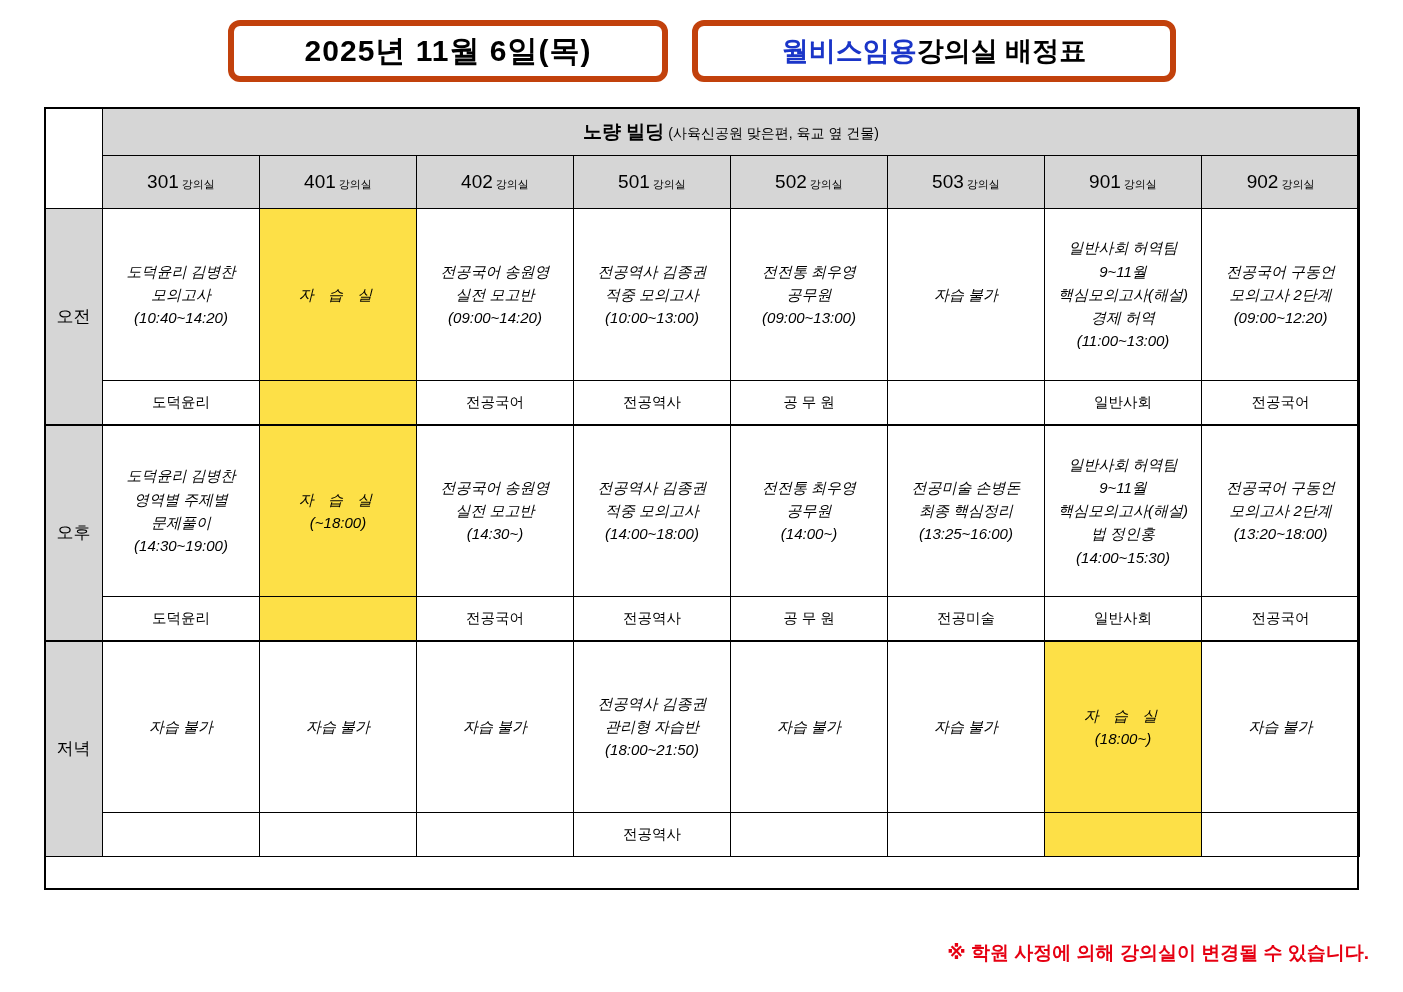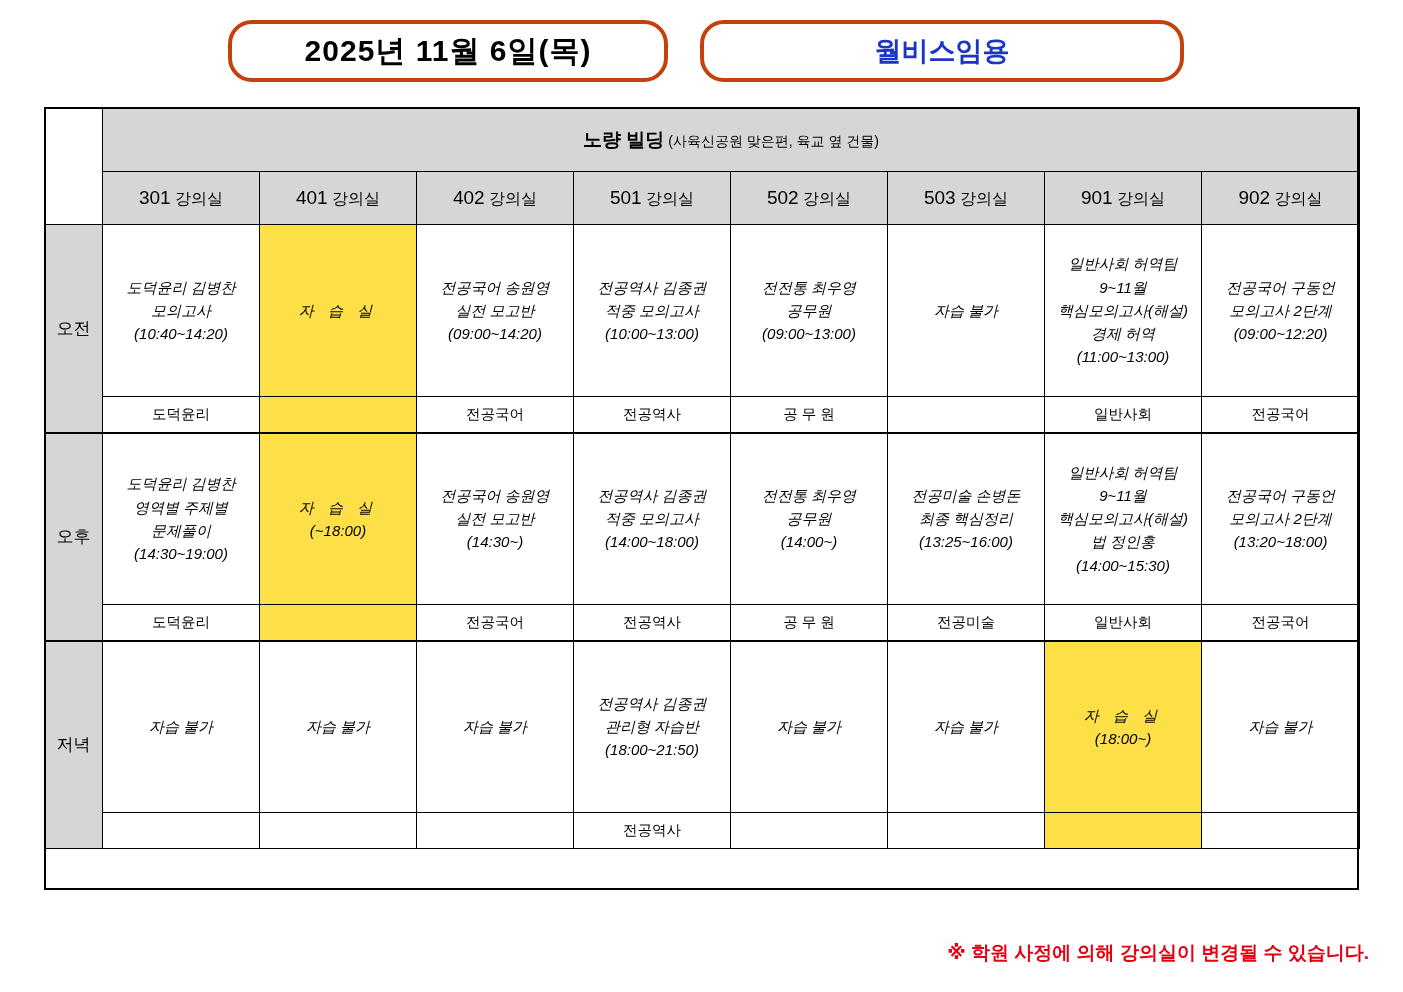--- a/index.html
+++ b/index.html
@@ -19,22 +19,22 @@
   
   .header-row {
     position: absolute;
     top: 20px;
     left: 0;
     width: 1403px;
     height: 62px;
   }
   .pill {
     position: absolute;
-    border: 4px solid #c2410c;
-    border-radius: 24px;
+    border: 6px solid #c2410c;
+    border-radius: 12px;
     background: #fff;
     display: flex;
     align-items: center;
     justify-content: center;
     box-sizing: border-box;
   }
   #date-pill {
     left: 228px;
     top: 0;
     width: 440px;
@@ -43,21 +43,20 @@
     font-weight: bold;
     letter-spacing: 1px;
   }
   #title-pill {
     left: 692px;
     top: 0;
     width: 484px;
     height: 62px;
     font-size: 27px;
     font-weight: bold;
-    margin-left: 8px;
   }
   #title-pill .blue {
     color: #1a35c8;
   }
   #title-pill .black {
     color: #000;
   }
 
   
   table.sched {
@@ -87,52 +86,52 @@
     box-sizing: border-box;
     pointer-events: none;
   }
 
   .corner-cell {
     width: 58px;
     background: #fff;
   }
   .building-head {
     background: #d6d6d6;
-    height: 64px;
+    height: 48px;
     font-size: 19px;
   }
   .building-head .bmain { font-weight: bold; }
   .building-head .bsub { font-size: 14px; }
 
   .room-head {
     background: #d6d6d6;
     height: 53px;
     font-size: 19px;
   }
   .room-head .rnum { font-weight: normal; margin-top: 16px; }
-  .room-head .rsub { font-size: 16px; }
+  .room-head .rsub { font-size: 11px; }
 
   .period-label {
     background: #d6d6d6;
     font-size: 17px;
     font-weight: bold;
     width: 58px;
   }
 
   .cls-cell {
     font-size: 15px;
     line-height: 1.55;
     padding: 6px 3px;
     font-style: italic;
   }
   .cls-cell .ln { display: block; white-space: nowrap; }
 
   .subj-cell {
     font-size: 14.5px;
-    height: 36px;
+    height: 44px;
     border-top: 1px dotted #000 !important;
   }
   .gray-cell { background: #fde047; }
   .spaced { letter-spacing: 5px; }
 
   .row-main-1 { height: 172px; }
   .row-main-2 { height: 172px; }
   .row-main-3 { height: 172px; }
 
   
@@ -152,20 +151,21 @@
 </style>
 </head>
 <body>
 
 <div class="header-row">
   <div class="pill" id="date-pill">
     <span>2025년 11월 6일(목)</span>
   </div>
   <div class="pill" id="title-pill">
     <span class="blue">월비스임용</span>
+      <span class="black"> 강의실 배정표</span>
   </div>
 </div>
 
 <table class="sched" id="schedule-table">
   <colgroup>
     <col style="width:58px">
     <col style="width:157px">
     <col style="width:157px">
     <col style="width:157px">
     <col style="width:157px">

